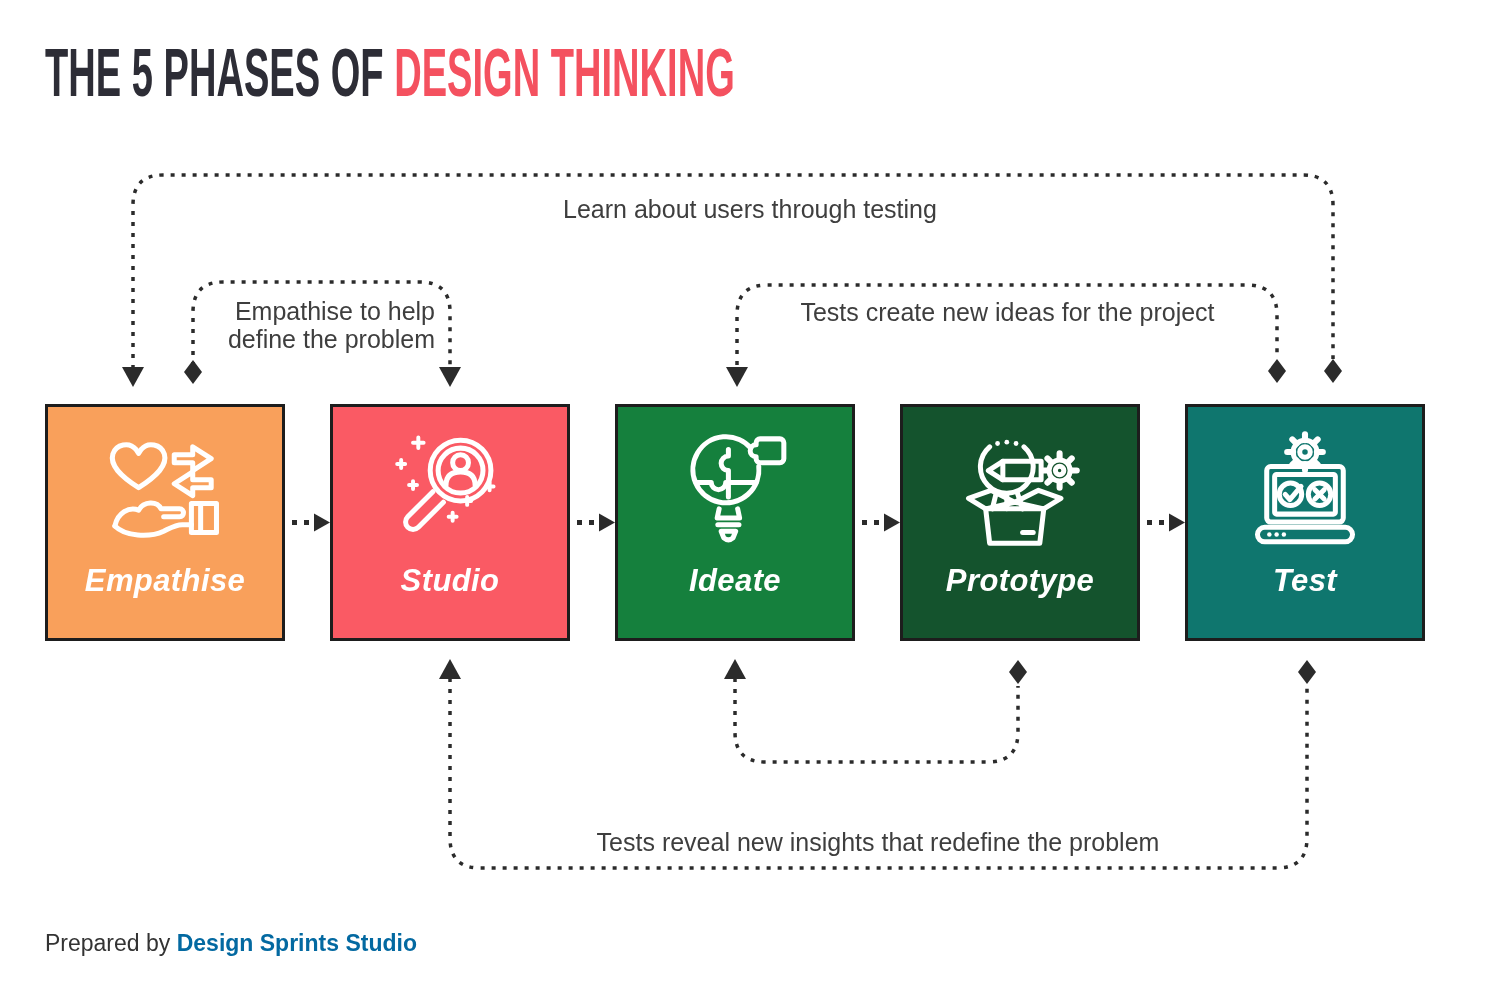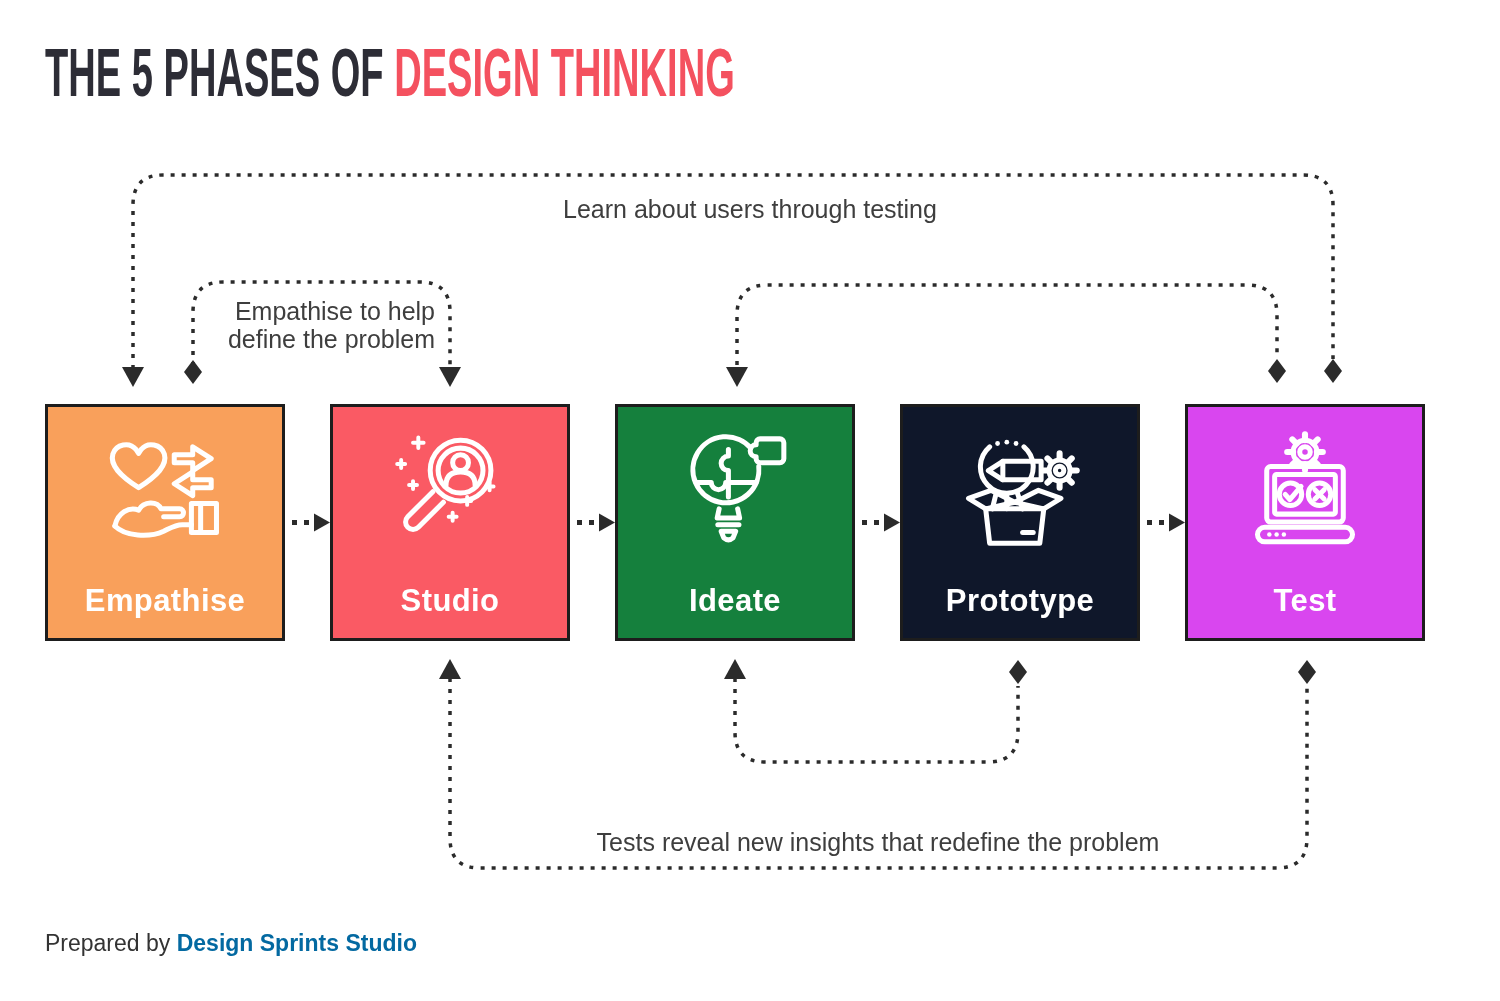--- a/index.html
+++ b/index.html
@@ -12,28 +12,28 @@
          transform:scaleX(0.56);transform-origin:0 50%;}
   .title .t-dark{color:#2d2d36;}
   .title .t-accent{color:#f4515f;}
 
   
   .phase-box{position:absolute;top:404px;width:240px;height:237px;box-sizing:border-box;
              border:3px solid #1d1d1d;display:flex;flex-direction:column;align-items:center;}
   .pb-0{left:45px;background:#f9a05b;}
   .pb-1{left:330px;background:#fa5a64;}
   .pb-2{left:615px;background:#15803d;}
-  .pb-3{left:900px;background:#0f172a;}
-  .pb-4{left:1185px;background:#d946ef;}
+  .pb-3{left:900px;background:#14532d;}
+  .pb-4{left:1185px;background:#0f766e;}
   .phase-icon{width:132px;height:132px;margin-top:20px;}
   .phase-icon svg{width:100%;height:100%;stroke:#ffffff;fill:none;
                   stroke-width:3.8;stroke-linecap:round;stroke-linejoin:round;}
   .phase-icon .teeth{stroke-width:4.6;}
   .phase-icon .dotfill{fill:#ffffff;stroke:none;}
-  .phase-label{color:#ffffff;font-weight:700;font-size:31px;letter-spacing:0.4px;margin-top:24px;}
+  .phase-label{color:#ffffff;font-weight:700;font-size:31px;letter-spacing:0.4px;margin-top:4px;font-style:italic;}
 
   
   .overlay{position:absolute;left:0;top:0;width:1500px;height:1001px;pointer-events:none;}
   .dash{fill:none;stroke:#2b2b2b;stroke-width:3.5;stroke-dasharray:4 7;}
   .dash-conn{fill:none;stroke:#2b2b2b;stroke-width:5;stroke-dasharray:5 7;}
   .mark{fill:#2b2b2b;stroke:none;}
 
   
   .note{position:absolute;color:#3e3e3e;font-size:25px;line-height:28px;text-align:center;}
   .note span{display:block;text-align:right;}
@@ -84,20 +84,21 @@
     <polygon class="mark" points="900,522.5 884,513.5 884,531.5"></polygon>
     <path class="dash-conn" d="M1147 522.5 H1167"></path>
     <polygon class="mark" points="1185,522.5 1169,513.5 1169,531.5"></polygon>
   </svg>
 
   <div class="note note-learn">Learn about users through testing</div>
   <div class="note note-empdef">
     <span>Empathise to help</span>
     <span>define the problem</span>
   </div>
+  <div class="note note-testideas">Tests create new ideas for the project</div>
   <div class="note note-redefine">Tests reveal new insights that redefine the problem</div>
 
   <div class="phase-box pb-0">
     <div class="phase-icon">
       <svg viewBox="0 0 100 100">
         <path d="M30 46 C16 37 8 29 10.5 20.5 C13 13 23 11 28 17 L30 20 L32 17 C37 11 47 13 49.5 20.5 C52 29 44 37 30 46 Z"></path>
         <path d="M57 21 H71 V15 L85 24 L71 33 V27 H57 Z"></path>
         <path d="M85 40 H71 V34 L57 43 L71 52 V46 H85 Z"></path>
         <path d="M12 75 C14 65 23 60 30 63 C34 56 44 56 47 62 L61 62 C65 62 65 68 61 68 L49 68"></path>
         <path d="M12 75 C20 83 38 84 49 79 C55 76 58 74 63 74 L70 74"></path>

